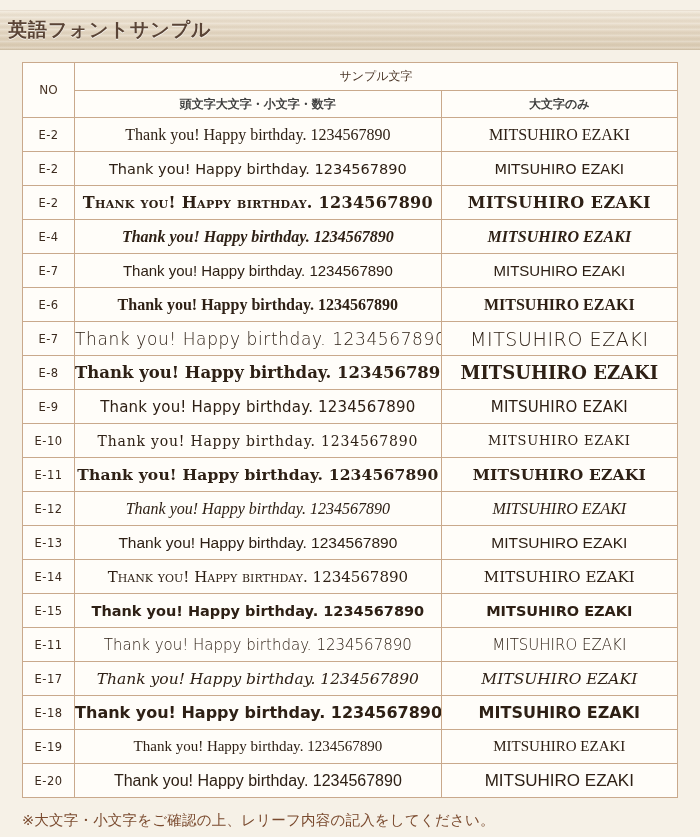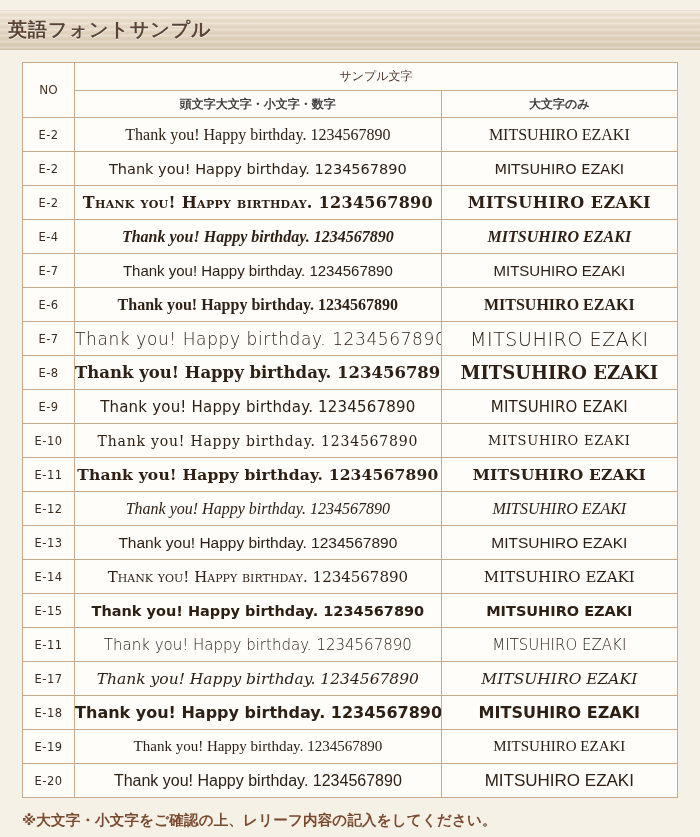--- a/index.html
+++ b/index.html
@@ -136,21 +136,21 @@
   .caps-f7  { font-size: 19px; }
   .caps-f8  { font-size: 18px; }
   .caps-f10 { font-size: 13px; }
   .caps-f20 { font-size: 17px; }
 
   
   .note {
     padding: 13px 22px 0 22px;
     font-family: "DejaVu Sans", sans-serif;
     font-size: 14.5px;
-    font-weight: bold;
+    font-weight: normal;
     color: #7a4a2e;
     letter-spacing: 0.2px;
   }
 </style>
 </head>
 <body>
 
 <div class="page">
 
   <div class="banner">

